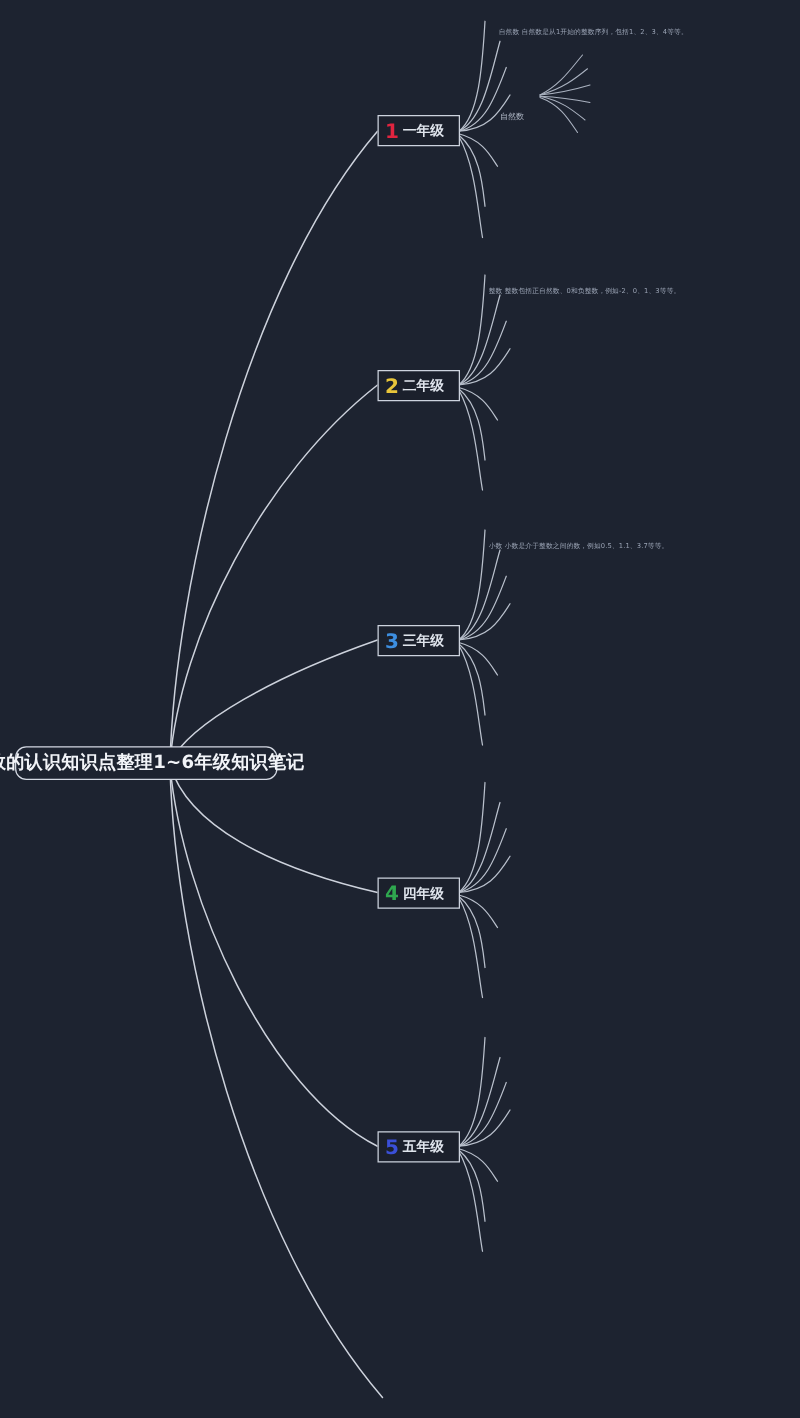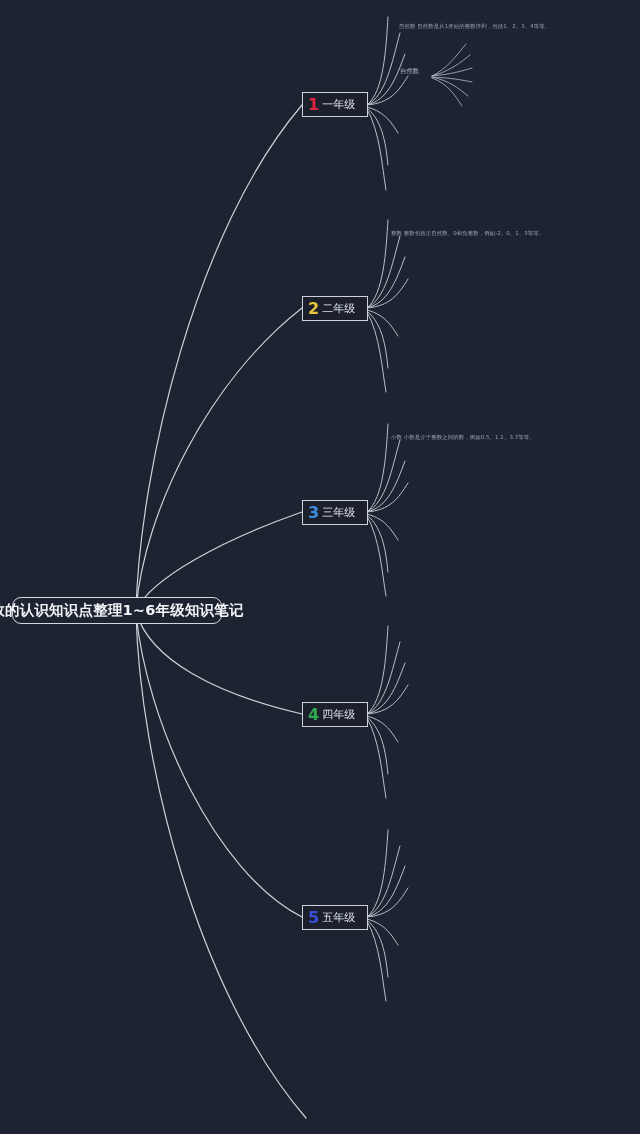--- a/index.html
+++ b/index.html
@@ -90,37 +90,39 @@
     font-weight: 700;
     line-height: 1;
     margin-right: 3px;
     font-family: "DejaVu Sans", "Liberation Sans", sans-serif;
   }
   .grade-label {
     font-size: 11px;
     color: #dfe4ec;
     line-height: 1;
     white-space: nowrap;
+    font-weight: bold;
   }
 
   
   .note-text {
     position: absolute;
     font-size: 5.4px;
     color: #9aa3b4;
     white-space: nowrap;
     line-height: 1.1;
     letter-spacing: 0.1px;
   }
   .sub-label {
     position: absolute;
     font-size: 6.4px;
     color: #b2bac8;
     white-space: nowrap;
     line-height: 1;
+    margin-top: 22px;
   }
 </style>
 </head>
 <body>
 
 <div id="canvas">
 
   <svg class="layer-svg" viewBox="0 0 640 1134" preserveAspectRatio="none">
     <g>
       <path class="branch-path main" d="M 136 610 C 140 470 195 230 302 105"></path>

